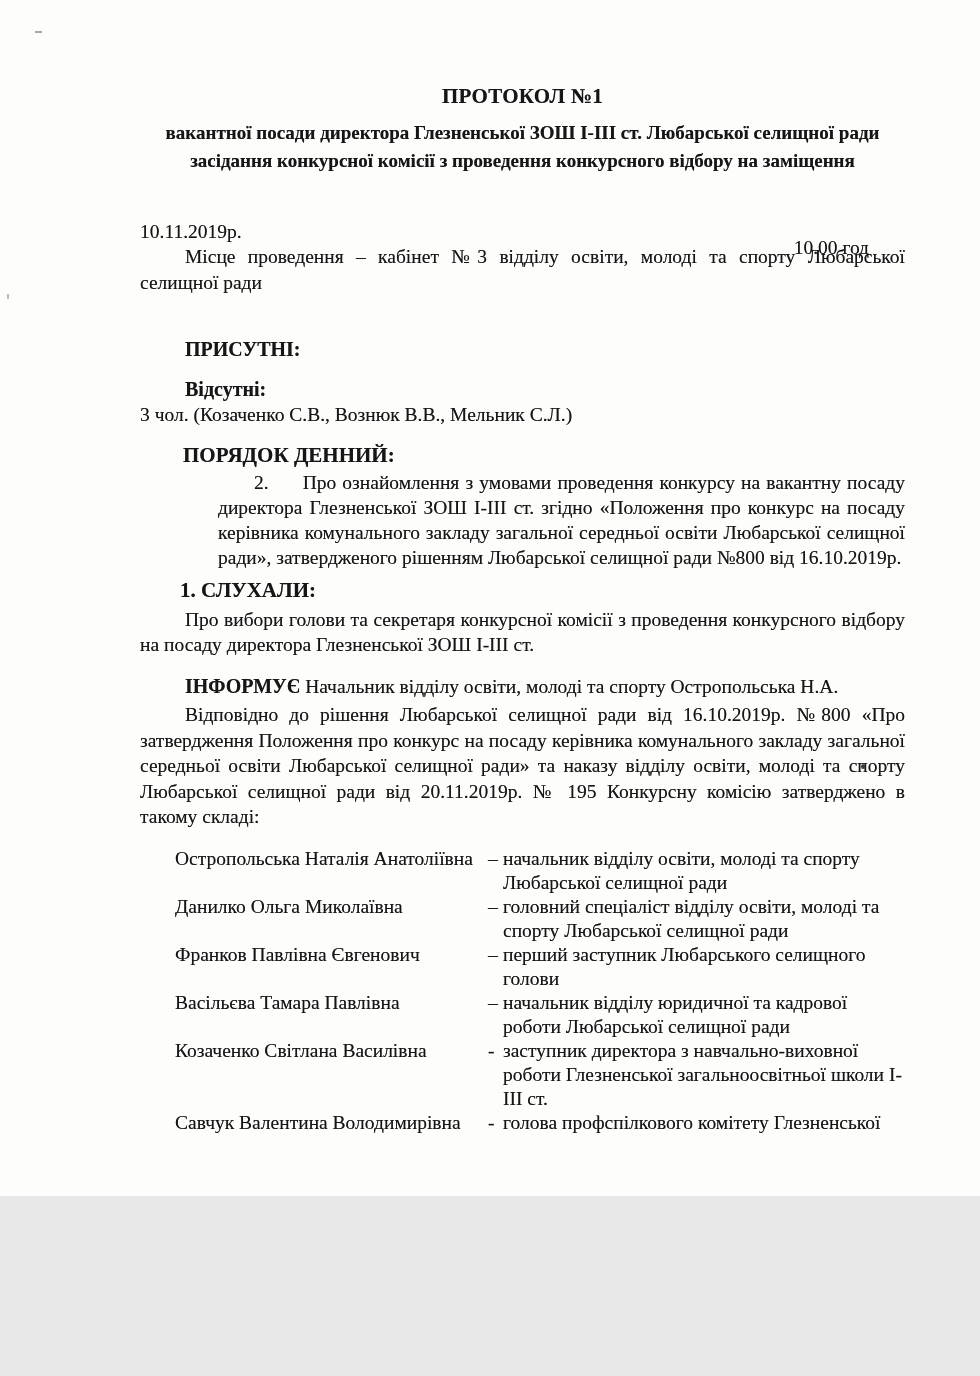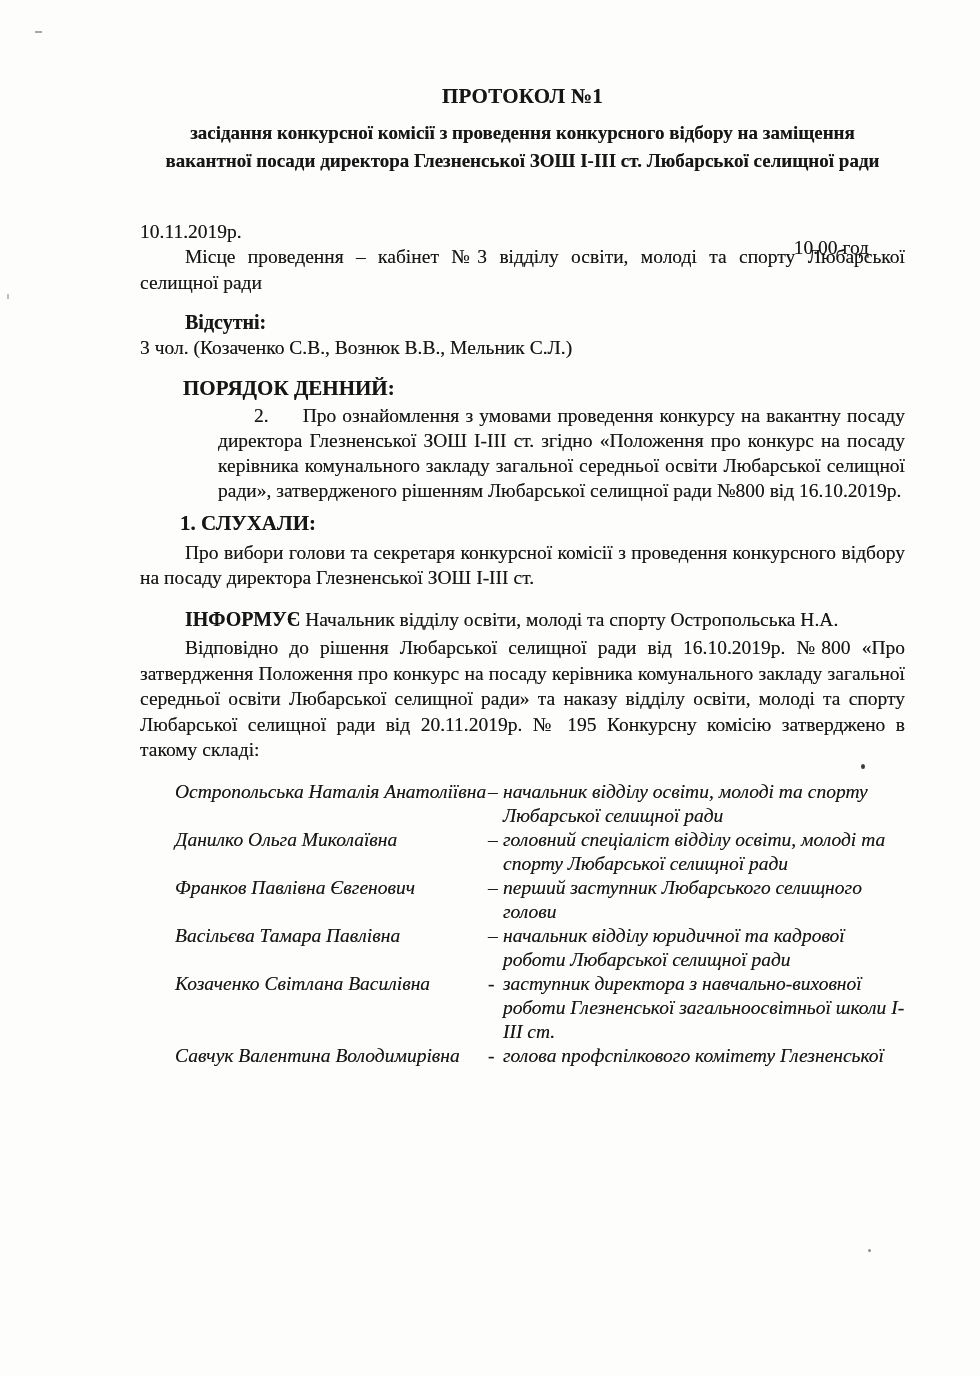--- a/index.html
+++ b/index.html
@@ -1,19 +1,19 @@
 <!DOCTYPE html>
 <html><head>
 <meta charset="utf-8">
 <style>
   html, body { margin: 0; padding: 0; background: #e8e8e8; }
   .page {
     position: relative;
     width: 980px;
-    height: 1376px;
+    height: 1196px;
     margin: 0 auto;
     background: #fdfdfc;
     color: #161616;
     font-family: "Liberation Serif", "DejaVu Serif", serif;
     font-size: 19.5px;
     box-sizing: border-box;
     padding: 84px 75px 0 140px;
     text-shadow: 0 0 0.6px rgba(25,25,25,0.55);
     overflow: hidden;
   }
@@ -71,21 +71,20 @@
     line-height: 25.3px;
   }
   .num-gap { display: inline-block; width: 34px; }
   .mt-sluh  { margin-top: 6px; text-indent: 40px; }
   .mt-sluhp { margin-top: 4px; }
   .mt-inf   { margin-top: 16px; }
   .informs-label { font-weight: bold; font-size: 20px; }
   .commission {
     margin-top: 17px;
     line-height: 24px;
-    font-style: italic;
   }
   .crow { display: flex; align-items: flex-start; }
   .cname {
     flex: 0 0 348px;
     box-sizing: border-box;
     padding-left: 35px;
   }
   .crole { flex: 1; display: flex; }
   .cdash { flex: 0 0 15px; }
   .ctext { flex: 1; }
@@ -102,31 +101,32 @@
 <div class="page">
 
   <div class="artifact art-dash"></div>
   <div class="artifact art-edge"></div>
   <div class="artifact art-dot"></div>
   <div class="artifact art-speck"></div>
 
   <h1 class="doc-title">ПРОТОКОЛ №1</h1>
 
   <div class="doc-subtitle">
+    <div>вакантної посади директора Глезненської ЗОШ І-ІІІ ст. Любарської селищної ради</div>
     <div>засідання конкурсної комісії з проведення конкурсного відбору на заміщення</div>
-    <div>вакантної посади директора Глезненської ЗОШ І-ІІІ ст. Любарської селищної ради</div>
   </div>
 
   <div class="date-row">
     <span>10.11.2019р.</span>
     <span class="time">10.00 год</span>
   </div>
 
   <p class="para indent mt-loc">Місце проведення – кабінет №3 відділу освіти, молоді та спорту Любарської селищної ради</p>
 
+  <p class="heading mt-pres">ПРИСУТНІ:</p>
 
   <p class="heading mt-abs">Відсутні:</p>
   <p class="para">3 чол. (Козаченко С.В., Вознюк В.В., Мельник С.Л.)</p>
 
   <p class="heading-lg mt-agnd">ПОРЯДОК ДЕННИЙ:</p>
 
   <p class="agenda-item">
     <span>2.</span><span class="num-gap"></span><span>Про ознайомлення з умовами проведення конкурсу на вакантну посаду директора Глезненської ЗОШ І-ІІІ ст. згідно «Положення про конкурс на посаду керівника комунального закладу загальної середньої освіти Любарської селищної ради», затвердженого рішенням Любарської селищної ради №800 від 16.10.2019р.</span>
   </p>
 

